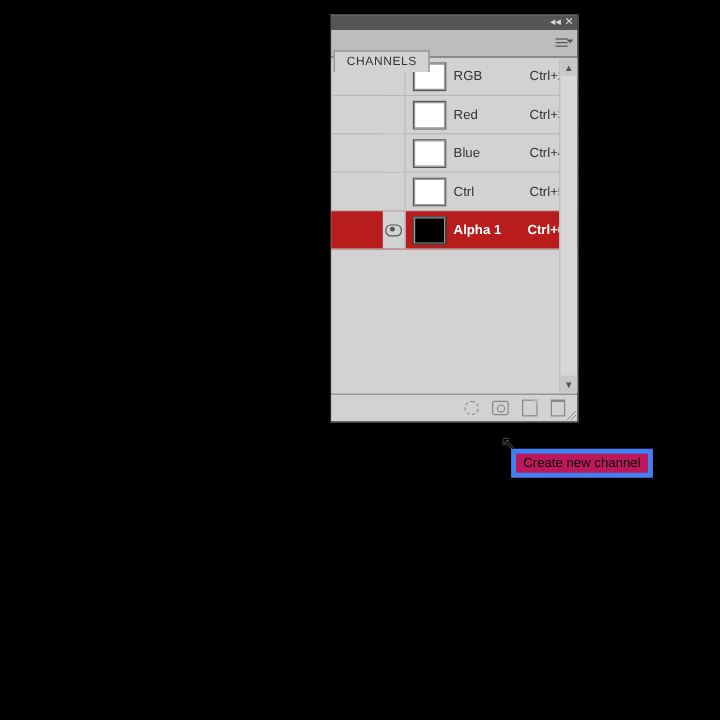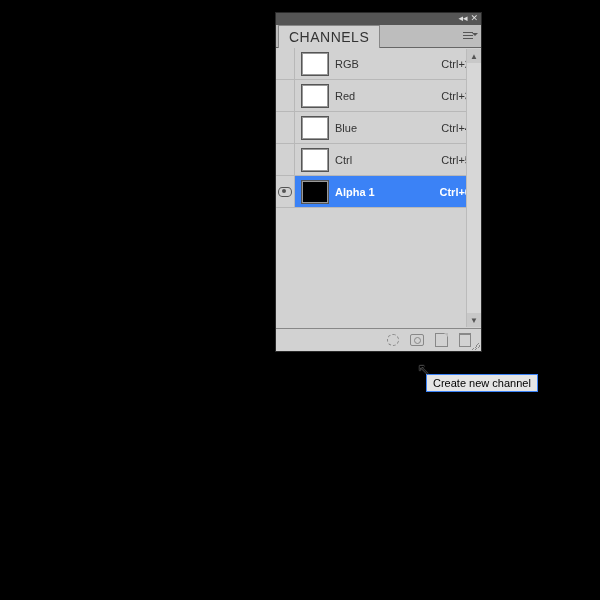--- a/index.html
+++ b/index.html
@@ -48,26 +48,26 @@
     background: #bdbdbd;
     border-bottom: 1px solid #666;
     height: 22px;
     position: relative;
   }
   .tab {
     background: #d2d2d2;
     border: 1px solid #888;
     border-bottom: none;
     padding: 3px 10px 3px 10px;
-    font-size: 14px;
+    font-size: 10px;
     letter-spacing: 0.5px;
     color: #333;
     margin-left: 2px;
     position: relative;
-    top: 1px;
+    top: 13px;
   }
   .menu-icon {
     position: absolute;
     right: 4px;
     top: 4px;
     width: 14px;
     height: 12px;
     display: flex;
     flex-direction: column;
     justify-content: center;
@@ -91,23 +91,24 @@
   .channel-list {
     background: #d2d2d2;
     min-height: 280px;
   }
   .channel-row {
     display: flex;
     align-items: center;
     height: 31px;
     border-bottom: 1px solid #b8b8b8;
     cursor: pointer;
+    padding-left: 43px;
   }
   .channel-row.selected {
-    background: #3b82f6;
+    background: #b91c1c;
     color: #fff;
     font-weight: bold;
   }
   .vis-box {
     width: 18px;
     height: 100%;
     border-right: 1px solid #b8b8b8;
     display: flex;
     align-items: center;
     justify-content: center;
@@ -206,22 +207,22 @@
     top: 360px;
     font-size: 16px;
     color: #000;
     z-index: 50;
     text-shadow: 0 0 1px #fff;
   }
   .tooltip {
     position: absolute;
     left: 426px;
     top: 374px;
-    background: #e5e5e5;
-    border: 1px solid #3b82f6;
+    background: #be185d;
+    border: 4px solid #3b82f6;
     padding: 2px 6px;
     font-size: 11px;
     color: #000;
     z-index: 49;
     white-space: nowrap;
   }
   
   .icon-dashed-circle {
     width: 10px; height:10px; border:1px dashed #888; border-radius:50%;
   }

